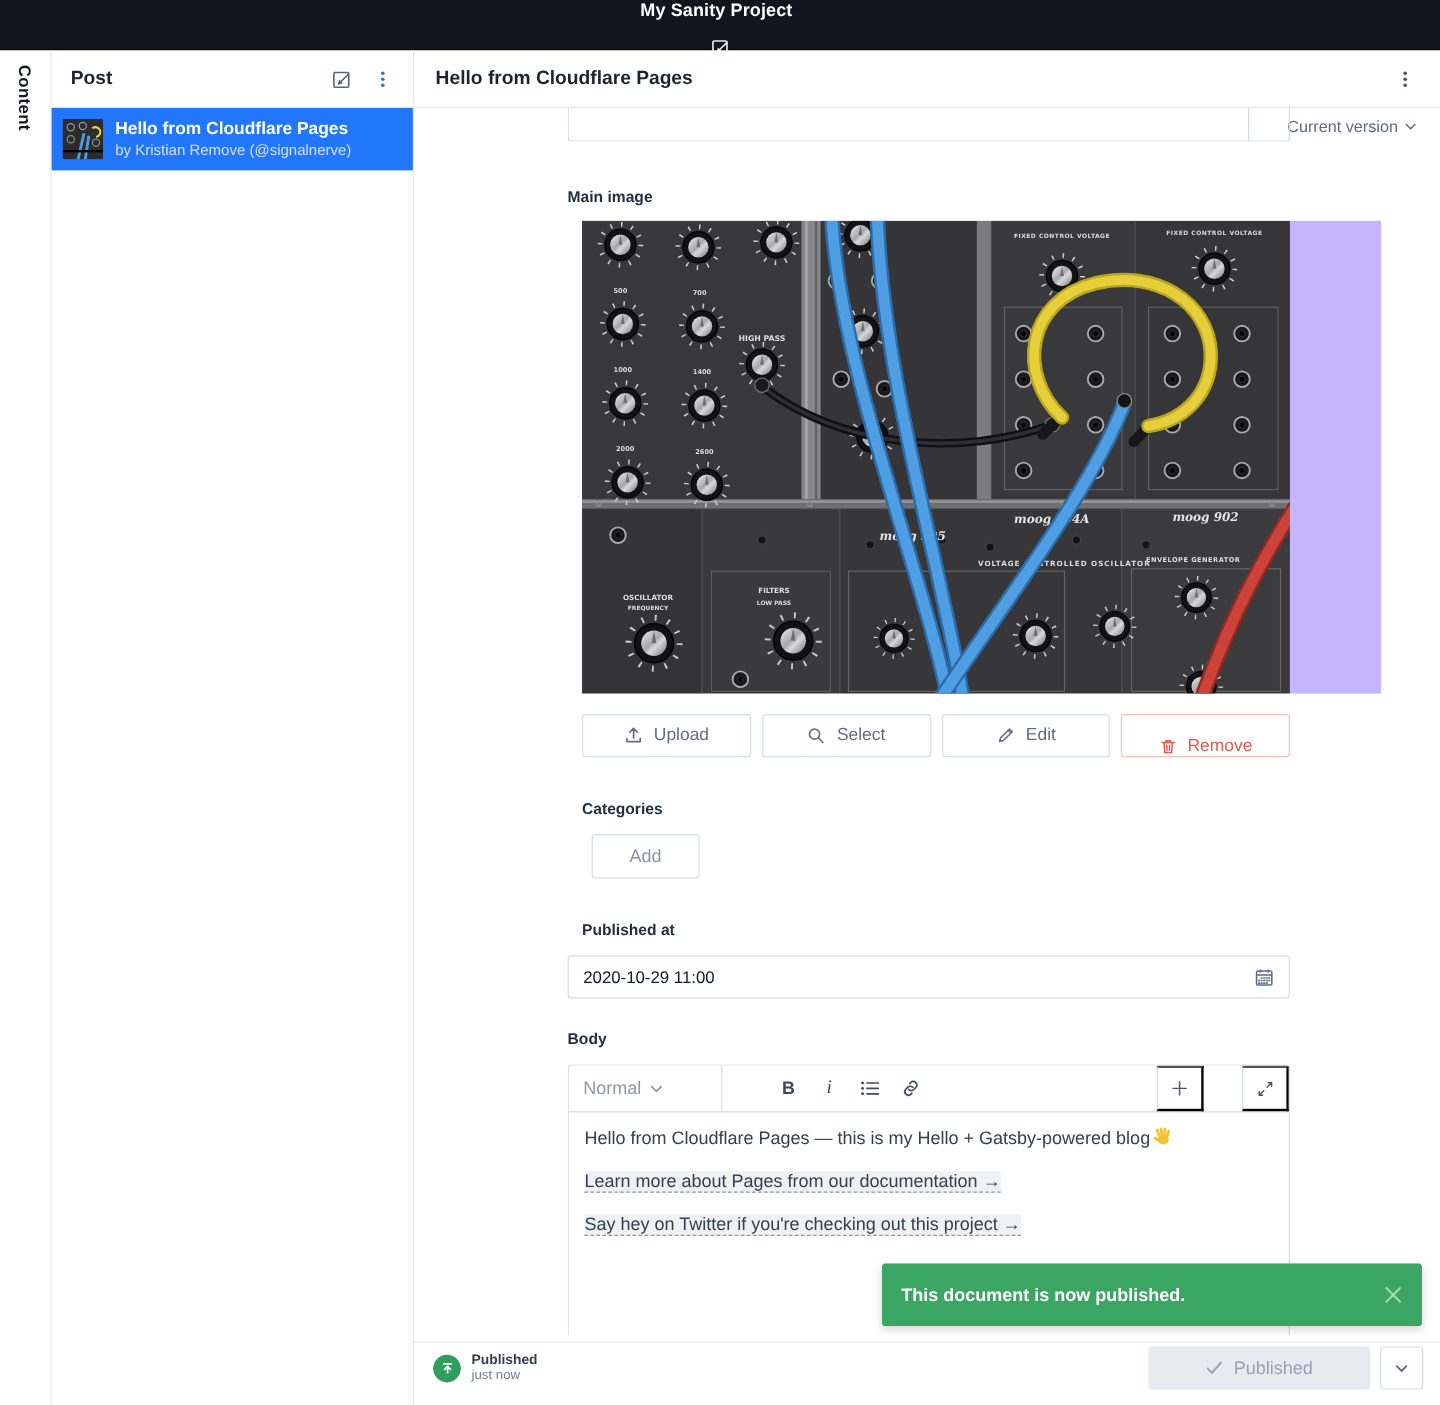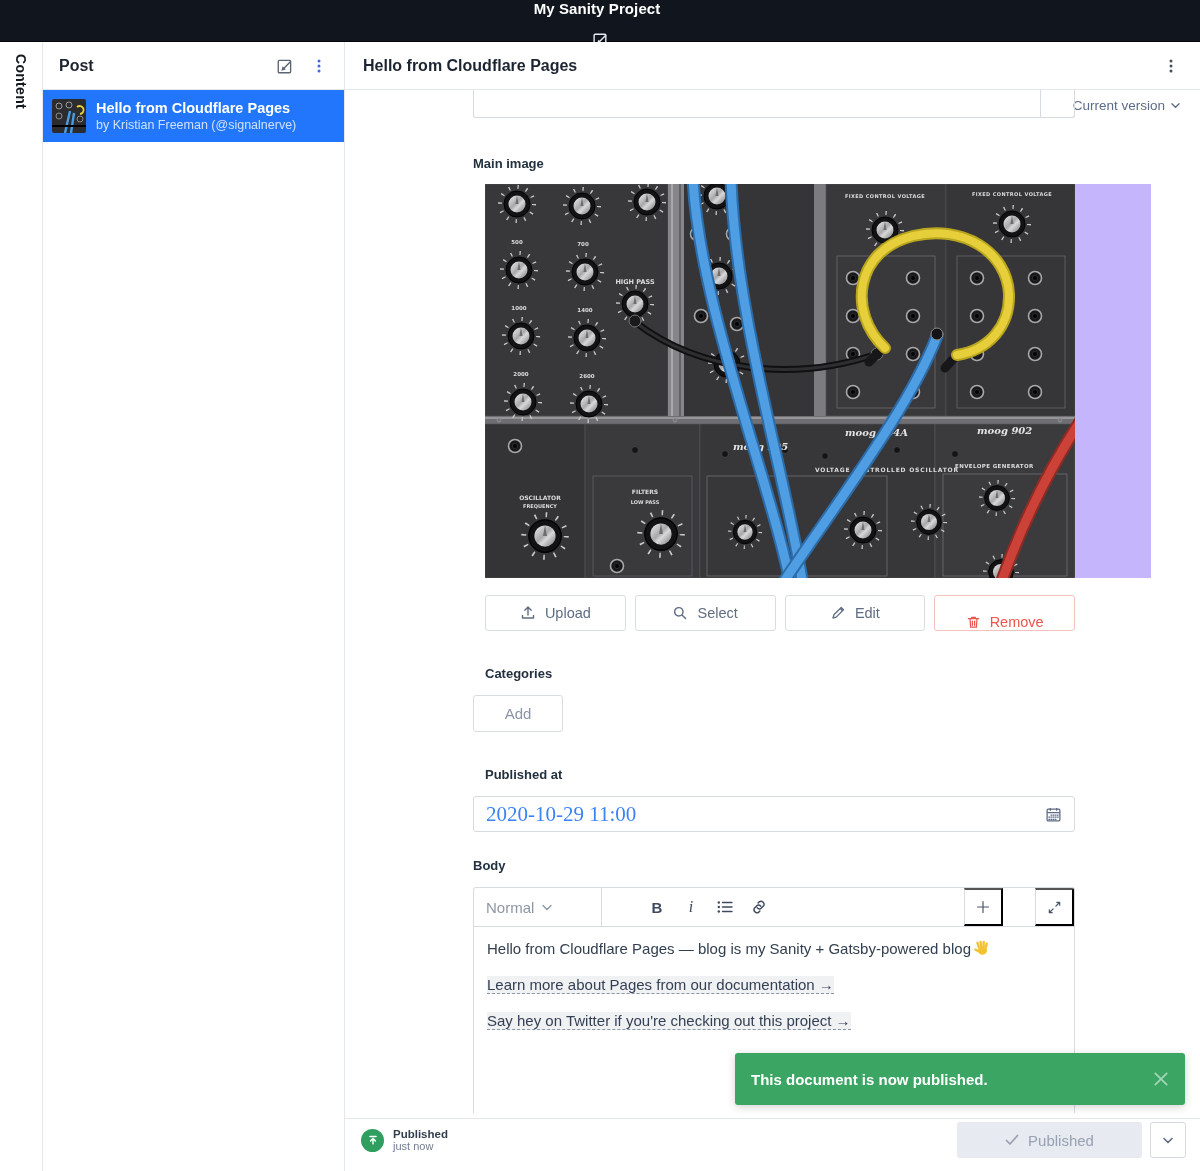--- a/index.html
+++ b/index.html
@@ -48,24 +48,24 @@
   .partial-input .seg { position:absolute; right:0; top:0; bottom:0; width:34px; border-left:1px solid #d6dae1; }
 
   .field-label { font-size:13px; font-weight:600; color:#22303f; height:16px; line-height:16px; }
   .mt38 { margin-top:38px; } .mt35 { margin-top:35px;margin-left:12px; } .mt26 { margin-top:26px; } .mt13 { margin-top:13px; } .mt12 { margin-top:12px; } .mt17 { margin-top:17px; }
 
   .photo-wrap { width:666px; height:394px; margin-left:12px; overflow:hidden; background:#c4b5fd; }
   .img-buttons { width:590px; margin-left:12px; display:flex; gap:9px; }
   .img-buttons button { flex:1; height:36px; background:#fff; border:1px solid #d8dce3; border-radius:3px; display:flex; align-items:center; justify-content:center; gap:9px; font-size:14.5px; color:#5f6c81; font-family:inherit; cursor:pointer; }
   .img-buttons button.danger { color:#e8564d; border-color:#f3c1bd;align-items:flex-end; }
 
-  .add-btn { width:90px; height:37px; background:#fff; border:1px solid #d8dce3; border-radius:3px; color:#8a94a6; font-size:15px; font-family:inherit; cursor:pointer; }
+  .add-btn { width:90px; height:37px; background:#fff; border:1px solid #d8dce3; border-radius:3px; color:#8a94a6; font-size:15px; font-family:inherit; cursor:pointer;margin-left:20px; }
 
   .date-input { width:602px; height:36px; border:1px solid #d6dae1; border-radius:3px; display:flex; align-items:center; padding:0 12px; }
-  .date-input input { flex:1; border:0; outline:0; font-size:21px; color:#3b82f6; font-family:Liberation Serif, serif; }
+  .date-input input { flex:1; border:0; outline:0; font-size:14px; color:#0f172a; font-family:Liberation Sans, sans-serif; }
 
   .editor { width:602px; height:226px; border:1px solid #d6dae1; border-radius:3px 3px 0 0; border-bottom:none; overflow:hidden; }
   .toolbar { height:39px; border-bottom:1px solid #d6dae1; display:flex; align-items:stretch;gap:32px; }
   .style-select { width:128px; border-right:1px solid #d6dae1; display:flex; align-items:center; padding:0 12px; gap:8px; color:#8d97a5; font-size:15px; cursor:pointer; }
   .style-select span { flex:1; }
   .tb-icons { flex:1; display:flex; align-items:center; padding:0 6px; }
   .tb-btn { width:34px; height:30px; display:flex; align-items:center; justify-content:center; color:#3f4a5f; cursor:pointer; background:none; border:0; font-family:inherit; }
   .tb-b { font-weight:700; font-size:15px; }
   .tb-i { font-style:italic; font-family:"Liberation Serif",serif; font-size:16px; }
   .tb-cell { width:39px; border-left:1px solid #d6dae1; display:flex; align-items:center; justify-content:center; cursor:pointer; background:none; }
@@ -183,21 +183,21 @@
             <circle cx="17" cy="6" r="3" fill="none" stroke="#9a9a9c" stroke-width="1"></circle>
             <circle cx="7" cy="17" r="3" fill="none" stroke="#8b8b8d" stroke-width="1"></circle>
             <circle cx="28" cy="20" r="3" fill="none" stroke="#8b8b8d" stroke-width="1"></circle>
             <path d="M25 8a4 4 0 1 1 3 7" fill="none" stroke="#e6cf3a" stroke-width="1.8"></path>
             <path d="M13 34L18 12M19 34l3-20" stroke="#4a9ce0" stroke-width="2.4"></path>
             <rect x="0" y="26" width="34" height="2" fill="#55555"></rect>
           </svg>
       </div>
       <div class="li-text">
         <span class="li-title">Hello from Cloudflare Pages</span>
-        <span class="li-sub">by Kristian Freeman (@signalnerve)</span>
+        <span class="li-sub">by Kristian Remove (@signalnerve)</span>
       </div>
     </div>
   </div>
 
   <div class="doc-pane">
     <div class="doc-header">
       <div class="doc-title">Hello from Cloudflare Pages</div>
       <button class="iconbtn">
         <span>
           <svg width="16" height="16" viewBox="0 0 16 16" fill="#46505e">
@@ -469,21 +469,21 @@
             </button>
             <button class="tb-cell">
               <span>
                 <svg width="15" height="15" viewBox="0 0 16 16" fill="none" stroke="#4a5568" stroke-width="1.3" stroke-linecap="round" stroke-linejoin="round">
                     <path d="M10.5 2.5h3v3M13.3 2.7L9.5 6.5M5.5 13.5h-3v-3M2.7 13.3l3.8-3.8"></path>
                   </svg>
               </span>
             </button>
           </div>
           <div class="editor-content">
-            <p><span>Hello from Cloudflare Pages — blog is my Sanity + Gatsby-powered blog</span><span class="wave"><svg width="16" height="16" viewBox="0 0 20 20">
+            <p><span>Hello from Cloudflare Pages — this is my Hello + Gatsby-powered blog</span><span class="wave"><svg width="16" height="16" viewBox="0 0 20 20">
                     <g stroke="#f2c230" stroke-width="3" stroke-linecap="round">
                       <line x1="6" y1="9" x2="4.3" y2="3.5"></line>
                       <line x1="9" y1="8" x2="8.2" y2="2.3"></line>
                       <line x1="12" y1="8" x2="12.2" y2="2.3"></line>
                       <line x1="14.7" y1="9.3" x2="16" y2="4.5"></line>
                       <line x1="5.5" y1="14" x2="1.8" y2="11.8"></line>
                     </g>
                     <ellipse cx="10.6" cy="13.2" rx="5.6" ry="5.2" fill="#f2c230"></ellipse>
                   </svg></span></p>
             <p><span class="body-link">Learn more about Pages from our documentation →</span></p>

